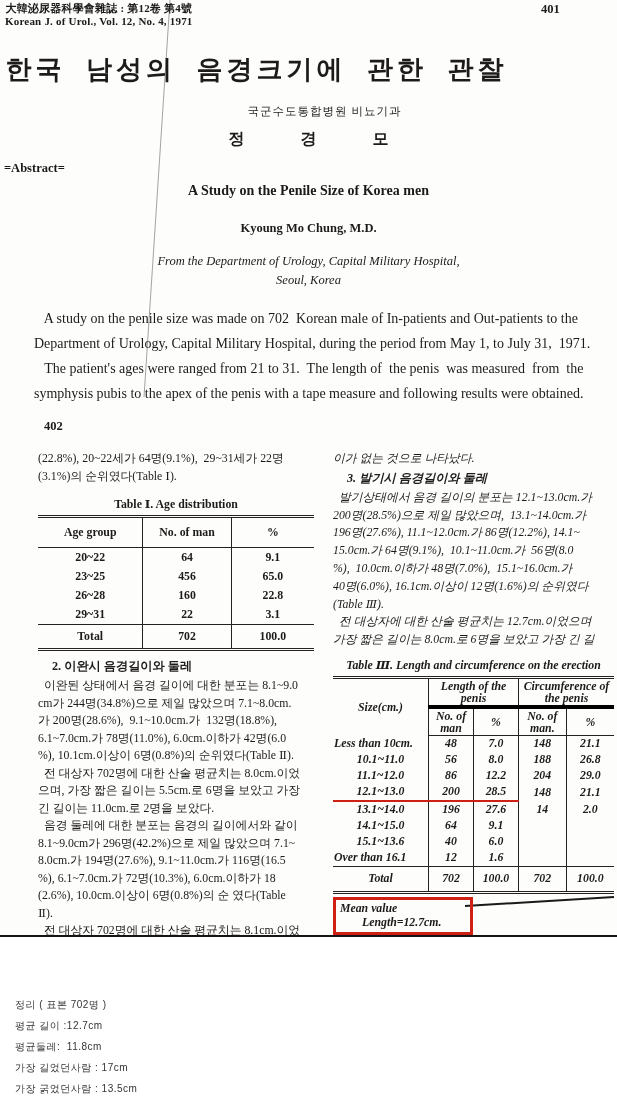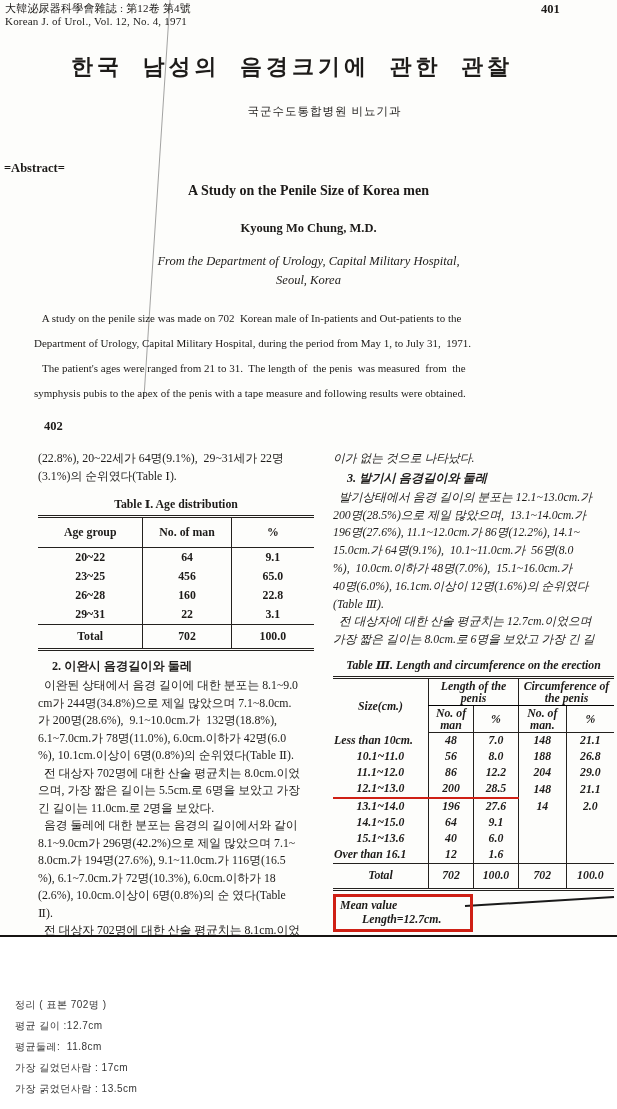--- a/index.html
+++ b/index.html
@@ -11,55 +11,55 @@
   body{
     width:617px;height:1109px;
     background:#ffffff;
     font-family:"Liberation Serif","DejaVu Serif",serif;
     color:var(--ink);
   }
   .page{position:relative;width:617px;height:1109px;overflow:hidden;background:#fff;}
   .scan{position:absolute;left:0;top:0;width:617px;height:937px;background:var(--paper);}
 
   
-  .jhdr{position:absolute;left:5px;top:2px;font-size:11px;line-height:13px;font-weight:normal;letter-spacing:.2px;}
+  .jhdr{position:absolute;left:5px;top:2px;font-size:11px;line-height:13px;font-weight:bold;letter-spacing:.2px;text-align:center;}
   .pnum401{position:absolute;left:541px;top:2px;font-size:12.5px;font-weight:bold;}
-  .title-ko{position:absolute;left:0;top:52px;width:513px;text-align:right;
-    font-size:22px;font-weight:bold;letter-spacing:4px;word-spacing:10px;}
+  .title-ko{position:absolute;left:0;top:52px;width:513px;text-align:center;
+    font-size:26px;font-weight:bold;letter-spacing:4px;word-spacing:10px;}
   .affil{position:absolute;left:16px;top:104px;width:617px;text-align:center;font-size:11.5px;letter-spacing:1px;}
   .author-ko{position:absolute;left:0;top:129px;width:617px;text-align:center;
     font-size:16px;font-weight:bold;word-spacing:52px;}
   .abs-label{position:absolute;left:4px;top:161px;font-size:12.5px;font-weight:bold;}
   .title-en{position:absolute;left:0;top:183px;width:617px;text-align:center;font-size:14px;font-weight:bold;}
   .author-en{position:absolute;left:0;top:221px;width:617px;text-align:center;font-size:12.5px;font-weight:bold;}
   .fromblk{position:absolute;left:0;top:252px;width:617px;text-align:center;
     font-style:italic;font-size:12.5px;line-height:19px;}
   .abstract{position:absolute;left:34px;top:306px;width:560px;
-    font-size:11px;line-height:25px;white-space:pre;}
+    font-size:14px;line-height:25px;white-space:pre;}
 
   
   .pnum402{position:absolute;left:44px;top:419px;font-size:12.5px;font-weight:bold;}
   .colL{position:absolute;left:38px;top:450px;width:276px;}
   .colR{position:absolute;left:333px;top:450px;width:281px;font-style:italic;}
   .pre{white-space:pre;font-size:11.8px;line-height:17.5px;}
   .colR .pre{line-height:17.8px;}
   .sect-h{font-size:12.2px;font-weight:bold;margin:7px 0 2px 14px;}
 
   
   .t-title{font-size:11.8px;font-weight:bold;text-align:center;margin:12px 0 3px 0;}
   table{border-collapse:collapse;width:100%;
     border-top:3px double #24211e;border-bottom:3px double #24211e;}
   th,td{font-size:11.8px;padding:1px 2px;text-align:center;font-weight:bold;color:var(--ink);}
   thead tr.hdr-bottom th{border-bottom:1.5px solid #24211e;}
   .vln{border-left:1.4px solid #24211e;}
   tr.total-row td{border-top:1.4px solid #24211e;padding:4px 2px;}
   .t1 th{padding:7px 2px;}
   .t1 td{padding:2px 2px;}
   .t3 th{padding:1px 2px;line-height:12px;}
-  .t3 th.grp{border-bottom:1px solid #000000;}
+  .t3 th.grp{border-bottom:4px solid #000000;}
   .t3 td{height:16px;padding:0 2px;}
   td.al-left{text-align:left;padding-left:1px;}
   tr.hl-row td.redline{border-bottom:2.5px solid var(--red);}
 
   .meanbox{margin-top:3px;width:126px;border:3px solid var(--red);
     padding:1px 4px 3px 4px;font-size:11.8px;font-weight:bold;line-height:14px;}
   .meanbox .l2{margin-left:22px;}
 
   
   .scan-bottom{position:absolute;left:0;top:935px;width:617px;height:2px;background:#161412;}
@@ -82,20 +82,21 @@
   </svg>
 
   <div class="jhdr">
     <div>大韓泌尿器科學會雜誌 : 第12卷 第4號</div>
     <div>Korean J. of Urol., Vol. 12, No. 4, 1971</div>
   </div>
   <div class="pnum401">401</div>
 
   <div class="title-ko">한국 남성의 음경크기에 관한 관찰</div>
   <div class="affil">국군수도통합병원 비뇨기과</div>
+  <div class="author-ko">정 경 모</div>
   <div class="abs-label">=Abstract=</div>
   <div class="title-en">A Study on the Penile Size of Korea men</div>
   <div class="author-en">Kyoung Mo Chung, M.D.</div>
   <div class="fromblk">
     <div>From the Department of Urology, Capital Military Hospital,</div>
     <div>Seoul, Korea</div>
   </div>
   <div class="abstract">   A study on the penile size was made on 702  Korean male of In-patients and Out-patients to the
 Department of Urology, Capital Military Hospital, during the period from May 1, to July 31,  1971.
    The patient's ages were ranged from 21 to 31.  The length of  the penis  was measured  from  the

